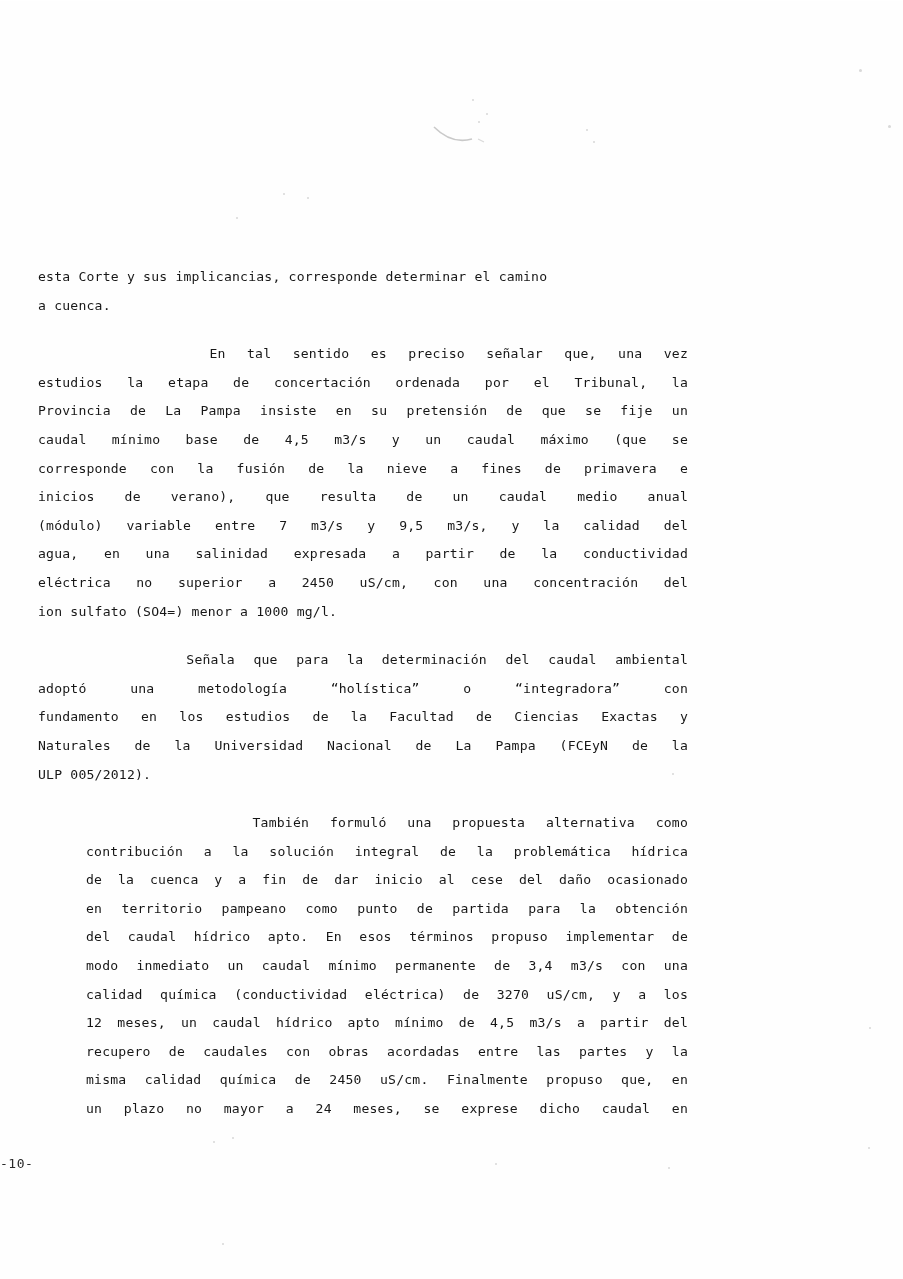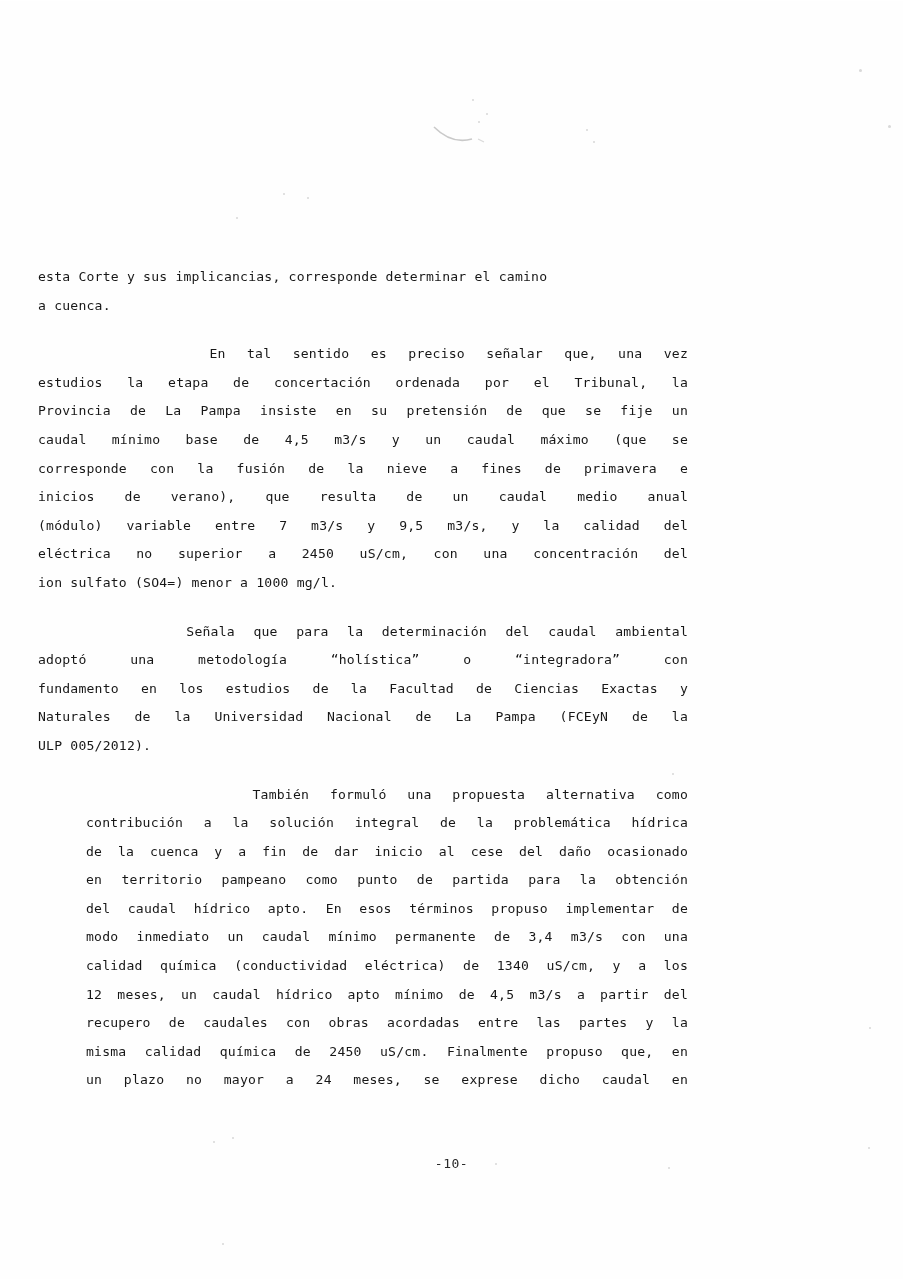--- a/index.html
+++ b/index.html
@@ -43,21 +43,21 @@
     text-align-last: justify;
   }
   .para .line.last {
     text-align-last: left;
   }
   .pagenum {
     position: absolute;
     left: 0;
     top: 1155px;
     width: 903px;
-    text-align: center;
+    text-align: left;
     font-size: 13px;
     font-family: "DejaVu Sans Mono", monospace;
     color: #2a2a2a;
     letter-spacing: 0.5px;
   }
   
   .speckle {
     position: absolute;
     background: #b9b9b9;
     border-radius: 50%;
@@ -109,40 +109,41 @@
     </div>
 
     <div class="para">
       <span class="line">        En tal sentido es preciso señalar que, una vez</span>
       <span class="line">estudios la etapa de concertación ordenada por el Tribunal, la</span>
       <span class="line">Provincia de La Pampa insiste en su pretensión de que se fije un</span>
       <span class="line">caudal mínimo base de 4,5 m3/s y un caudal máximo (que se</span>
       <span class="line">corresponde con la fusión de la nieve a fines de primavera e</span>
       <span class="line">inicios de verano), que resulta de un caudal medio anual</span>
       <span class="line">(módulo) variable entre 7 m3/s y 9,5 m3/s, y la calidad del</span>
+      <span class="line">agua, en una salinidad expresada a partir de la conductividad</span>
       <span class="line">eléctrica no superior a 2450 uS/cm, con una concentración del</span>
       <span class="line last">ion sulfato (SO4=) menor a 1000 mg/l.</span>
     </div>
 
     <div class="para">
       <span class="line">        Señala que para la determinación del caudal ambiental</span>
       <span class="line">adoptó una metodología “holística” o “integradora” con</span>
       <span class="line">fundamento en los estudios de la Facultad de Ciencias Exactas y</span>
       <span class="line">Naturales de la Universidad Nacional de La Pampa (FCEyN de la</span>
       <span class="line last">ULP 005/2012).</span>
     </div>
 
     <div class="para">
       <span class="line">        También formuló una propuesta alternativa como</span>
       <span class="line">contribución a la solución integral de la problemática hídrica</span>
       <span class="line">de la cuenca y a fin de dar inicio al cese del daño ocasionado</span>
       <span class="line">en territorio pampeano como punto de partida para la obtención</span>
       <span class="line">del caudal hídrico apto. En esos términos propuso implementar de</span>
       <span class="line">modo inmediato un caudal mínimo permanente de 3,4 m3/s con una</span>
-      <span class="line">calidad química (conductividad eléctrica) de 1340 uS/cm, y a los</span>
+      <span class="line">calidad química (conductividad eléctrica) de 3270 uS/cm, y a los</span>
       <span class="line">12 meses, un caudal hídrico apto mínimo de 4,5 m3/s a partir del</span>
       <span class="line">recupero de caudales con obras acordadas entre las partes y la</span>
       <span class="line">misma calidad química de 2450 uS/cm. Finalmente propuso que, en</span>
       <span class="line">un plazo no mayor a 24 meses, se exprese dicho caudal en</span>
     </div>
 
   </div>
 
   <div class="pagenum">-10-</div>
 

